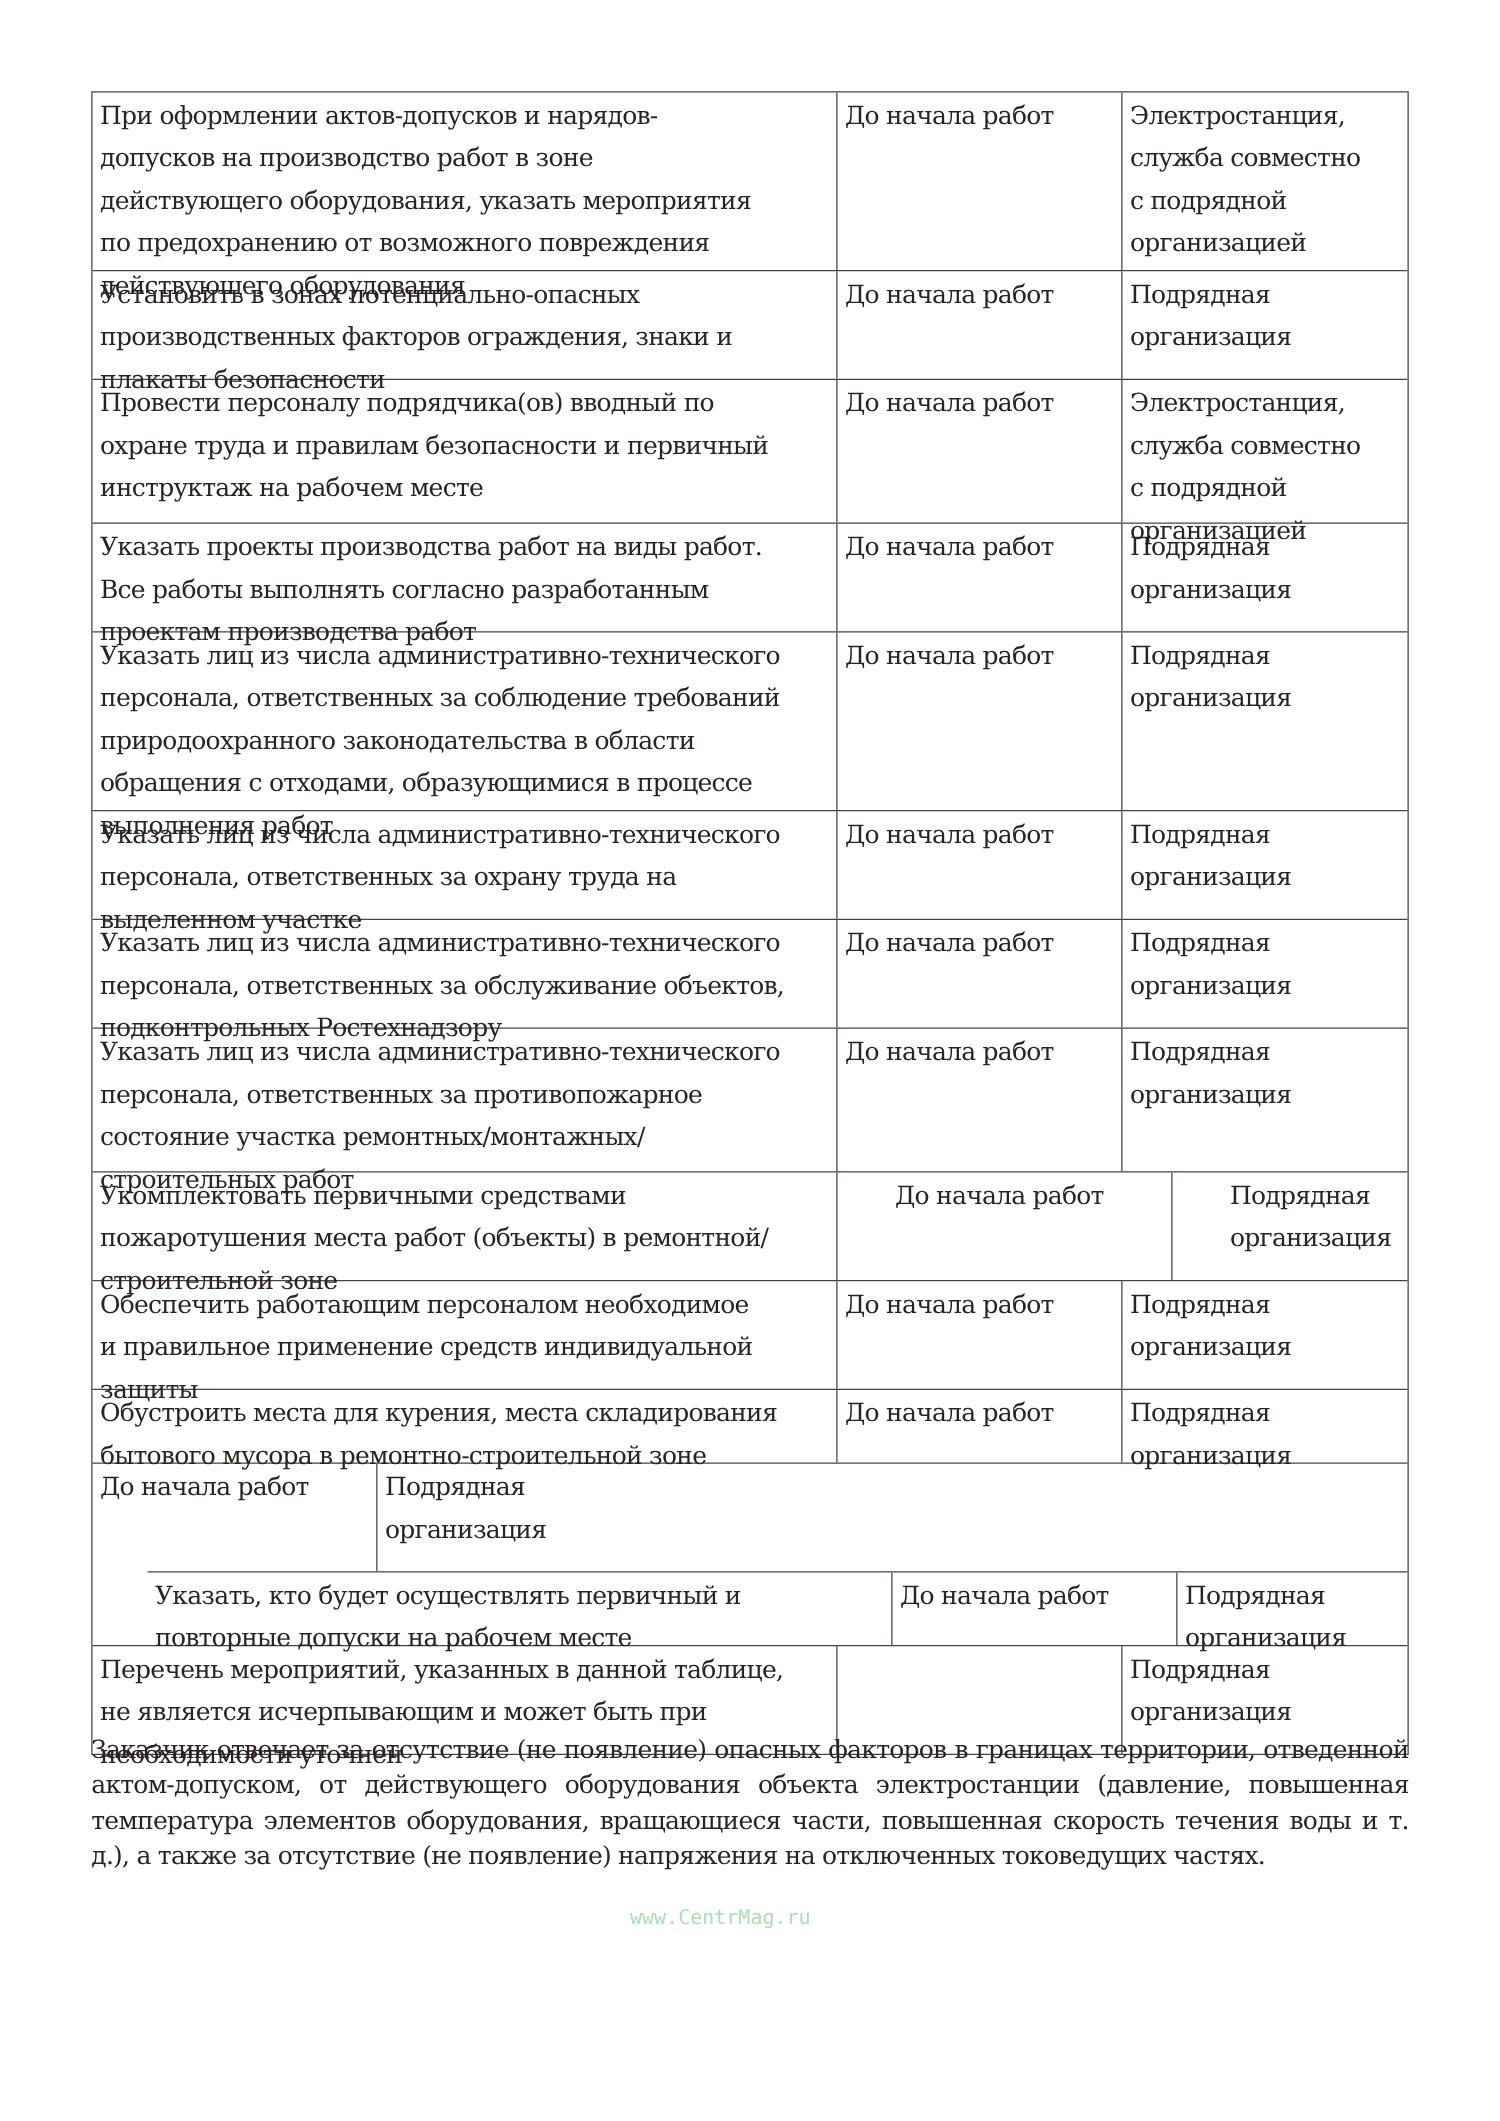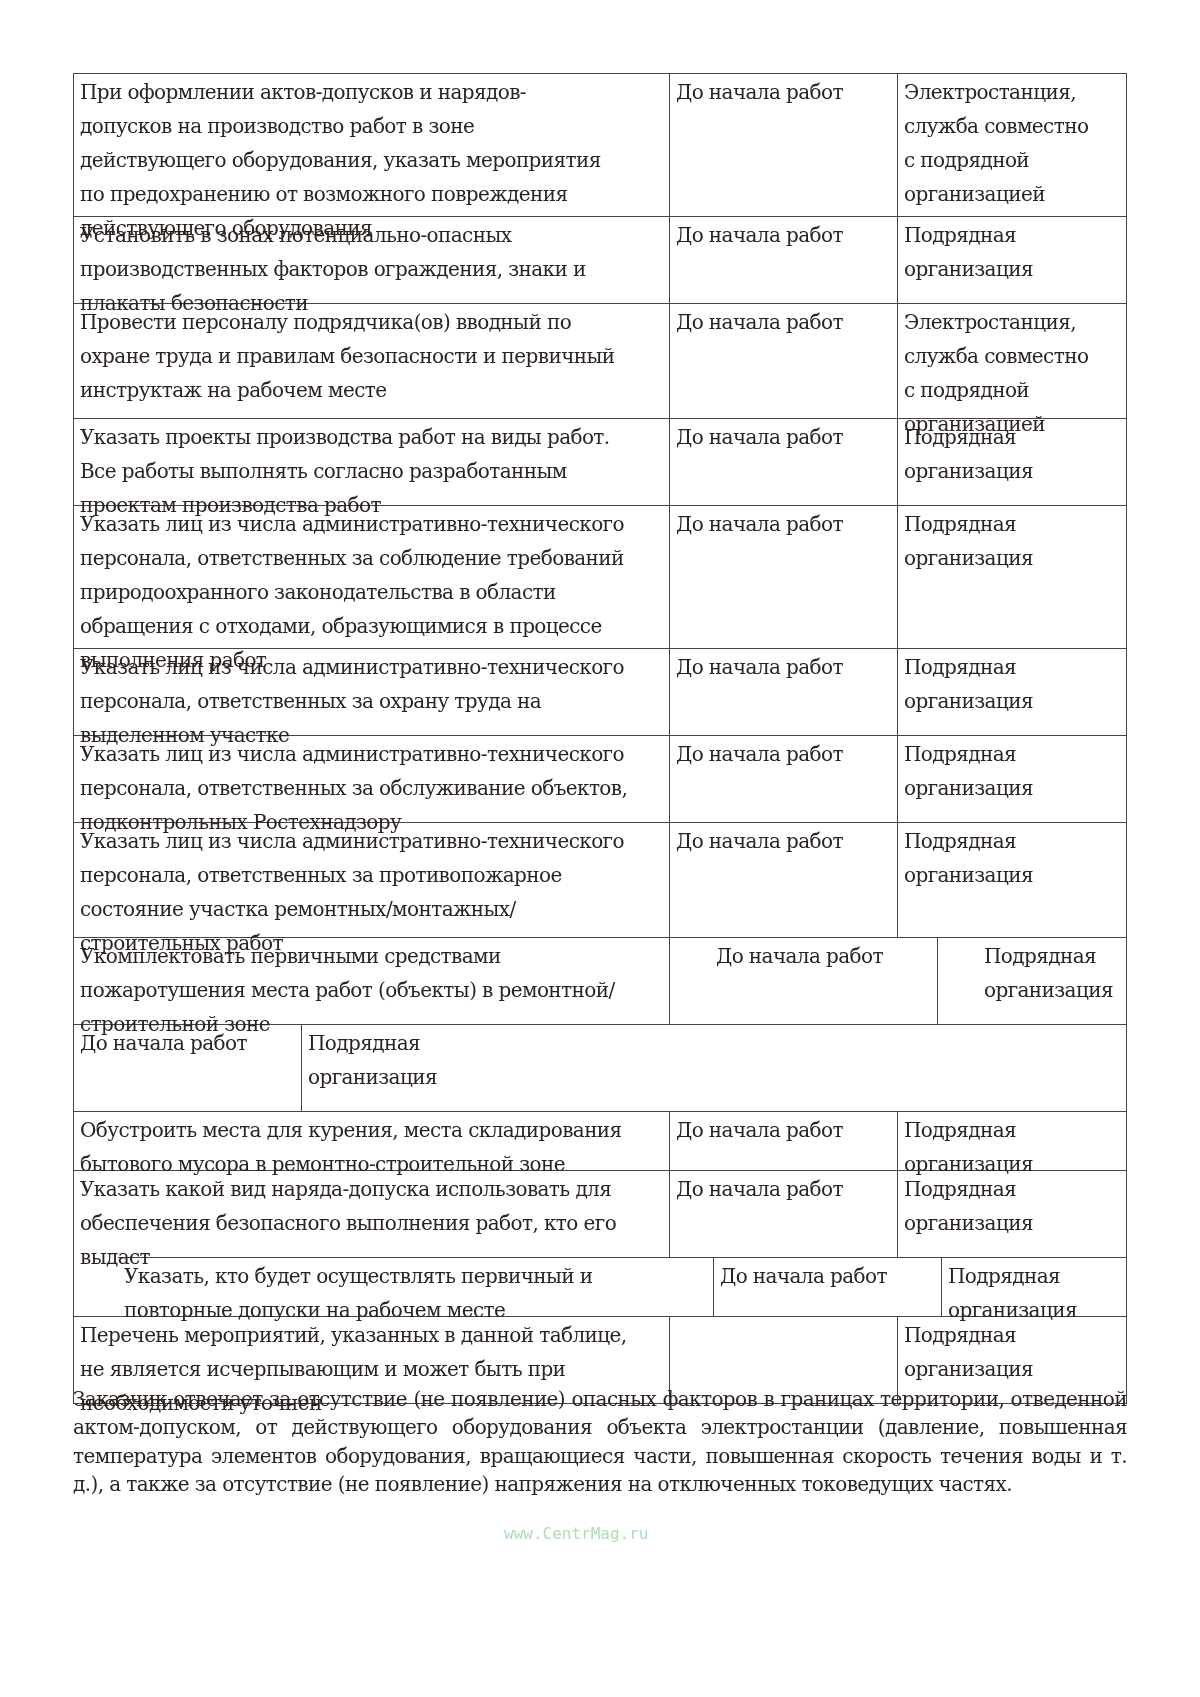--- a/index.html
+++ b/index.html
@@ -99,35 +99,35 @@
     </div>
     <div class="row" style="height: 86px; gap: 40px;">
       <div class="cell c1">Укомплектовать первичными средствами
 пожаротушения места работ (объекты) в ремонтной/
 строительной зоне</div>
       <div class="cell c2">До начала работ</div>
       <div class="cell c3">Подрядная
 организация</div>
     </div>
     <div class="row" style="height: 86px;">
+      <div class="cell c1">Обеспечить работающим персоналом необходимое
+и правильное применение средств индивидуальной
+защиты</div>
       <div class="cell c2">До начала работ</div>
       <div class="cell c3">Подрядная
 организация</div>
     </div>
     <div class="row" style="height: 58px;">
       <div class="cell c1">Обустроить места для курения, места складирования
 бытового мусора в ремонтно-строительной зоне</div>
       <div class="cell c2">До начала работ</div>
       <div class="cell c3">Подрядная
 организация</div>
     </div>
     <div class="row" style="height: 86px;">
-      <div class="cell c1">Указать какой вид наряда-допуска использовать для
-обеспечения безопасного выполнения работ, кто его
-выдаст</div>
       <div class="cell c2">До начала работ</div>
       <div class="cell c3">Подрядная
 организация</div>
     </div>
     <div class="row" style="height: 58px; margin-left: 44px;">
       <div class="cell c1">Указать, кто будет осуществлять первичный и
 повторные допуски на рабочем месте</div>
       <div class="cell c2">До начала работ</div>
       <div class="cell c3">Подрядная
 организация</div>

